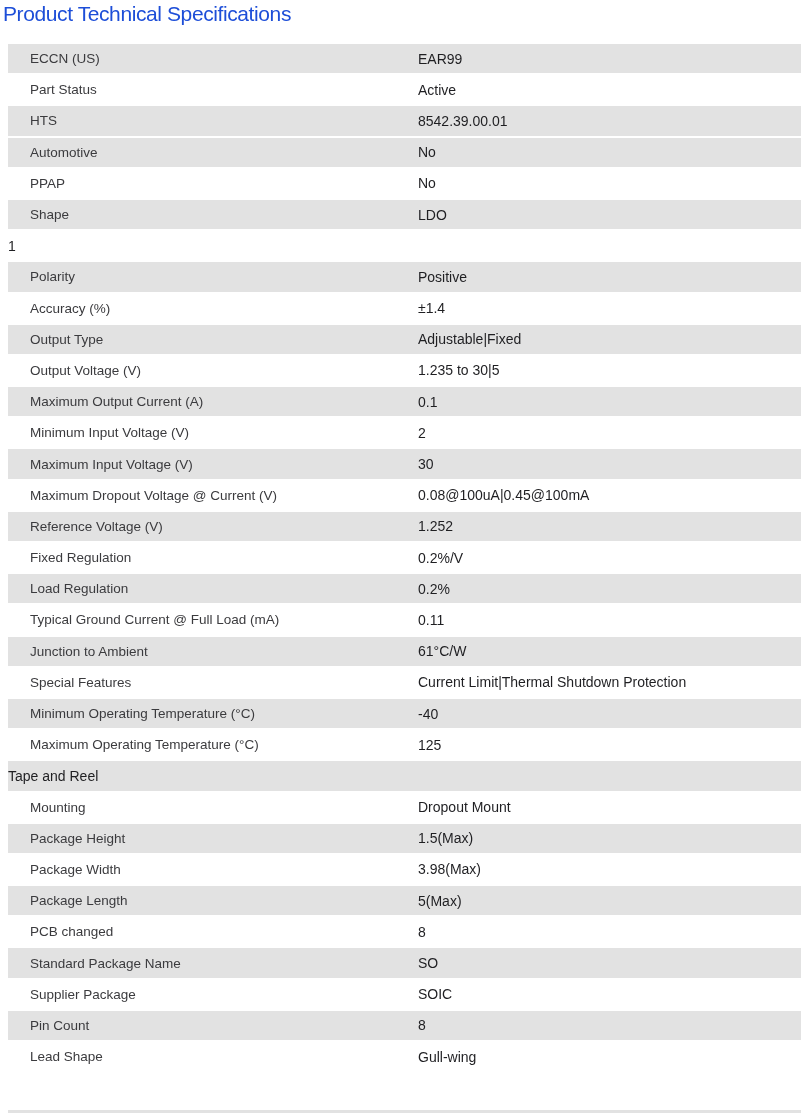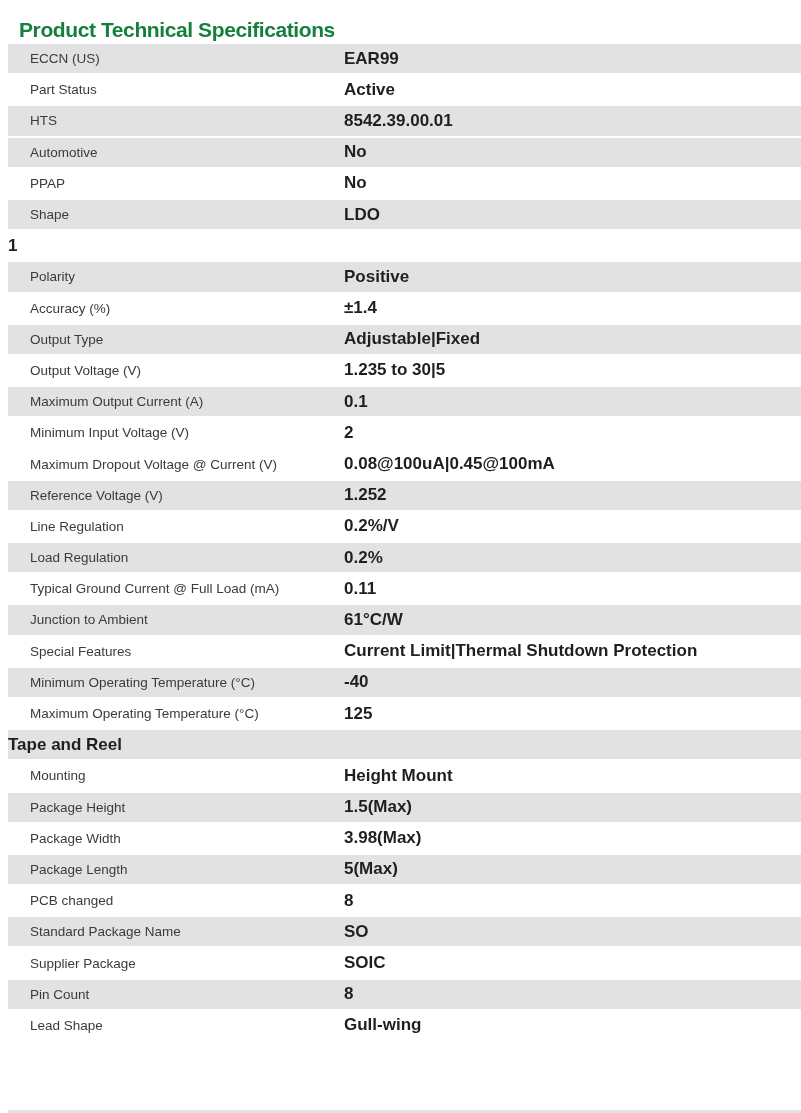--- a/index.html
+++ b/index.html
@@ -8,26 +8,26 @@
     background: #ffffff;
   }
   body {
     width: 801px;
     height: 1113px;
     position: relative;
     overflow: hidden;
     font-family: "Liberation Sans", sans-serif;
   }
   .page-title {
-    margin: 16px;
+    margin: 0;
     padding: 2px 0 0 3px;
     font-size: 21px;
-    font-weight: 700;
+    font-weight: 400;
     letter-spacing: -0.4px;
-    color: #15803d;
+    color: #1d4ed8;
   }
   .spec-table {
     position: absolute;
     top: 44px;
     left: 8px;
     right: 0;
   }
   .spec-row {
     display: flex;
     align-items: center;
@@ -35,28 +35,28 @@
     margin-bottom: 2px;
   }
   .spec-row.shaded {
     background: #e2e2e2;
   }
   .cell {
     white-space: nowrap;
   }
   .cell.label {
     box-sizing: border-box;
-    width: 336px;
+    width: 410px;
     padding-left: 22px;
     font-size: 13.5px;
     color: #3b3b3e;
   }
   .cell.value {
-    font-size: 17px;
-    font-weight: 700;
+    font-size: 14px;
+    font-weight: 400;
     color: #1f1f22;
   }
   .partial-row {
     position: absolute;
     bottom: 0;
     left: 8px;
     right: 0;
     height: 3px;
     background: #e2e2e2;
   }
@@ -111,30 +111,34 @@
       <div class="cell value">1.235 to 30|5</div>
     </div>
     <div class="spec-row shaded">
       <div class="cell label">Maximum Output Current (A)</div>
       <div class="cell value">0.1</div>
     </div>
     <div class="spec-row plain">
       <div class="cell label">Minimum Input Voltage (V)</div>
       <div class="cell value">2</div>
     </div>
+    <div class="spec-row shaded">
+      <div class="cell label">Maximum Input Voltage (V)</div>
+      <div class="cell value">30</div>
+    </div>
     <div class="spec-row plain">
       <div class="cell label">Maximum Dropout Voltage @ Current (V)</div>
       <div class="cell value">0.08@100uA|0.45@100mA</div>
     </div>
     <div class="spec-row shaded">
       <div class="cell label">Reference Voltage (V)</div>
       <div class="cell value">1.252</div>
     </div>
     <div class="spec-row plain">
-      <div class="cell label">Line Regulation</div>
+      <div class="cell label">Fixed Regulation</div>
       <div class="cell value">0.2%/V</div>
     </div>
     <div class="spec-row shaded">
       <div class="cell label">Load Regulation</div>
       <div class="cell value">0.2%</div>
     </div>
     <div class="spec-row plain">
       <div class="cell label">Typical Ground Current @ Full Load (mA)</div>
       <div class="cell value">0.11</div>
     </div>
@@ -152,21 +156,21 @@
     </div>
     <div class="spec-row plain">
       <div class="cell label">Maximum Operating Temperature (°C)</div>
       <div class="cell value">125</div>
     </div>
     <div class="spec-row shaded">
       <div class="cell value">Tape and Reel</div>
     </div>
     <div class="spec-row plain">
       <div class="cell label">Mounting</div>
-      <div class="cell value">Height Mount</div>
+      <div class="cell value">Dropout Mount</div>
     </div>
     <div class="spec-row shaded">
       <div class="cell label">Package Height</div>
       <div class="cell value">1.5(Max)</div>
     </div>
     <div class="spec-row plain">
       <div class="cell label">Package Width</div>
       <div class="cell value">3.98(Max)</div>
     </div>
     <div class="spec-row shaded">

